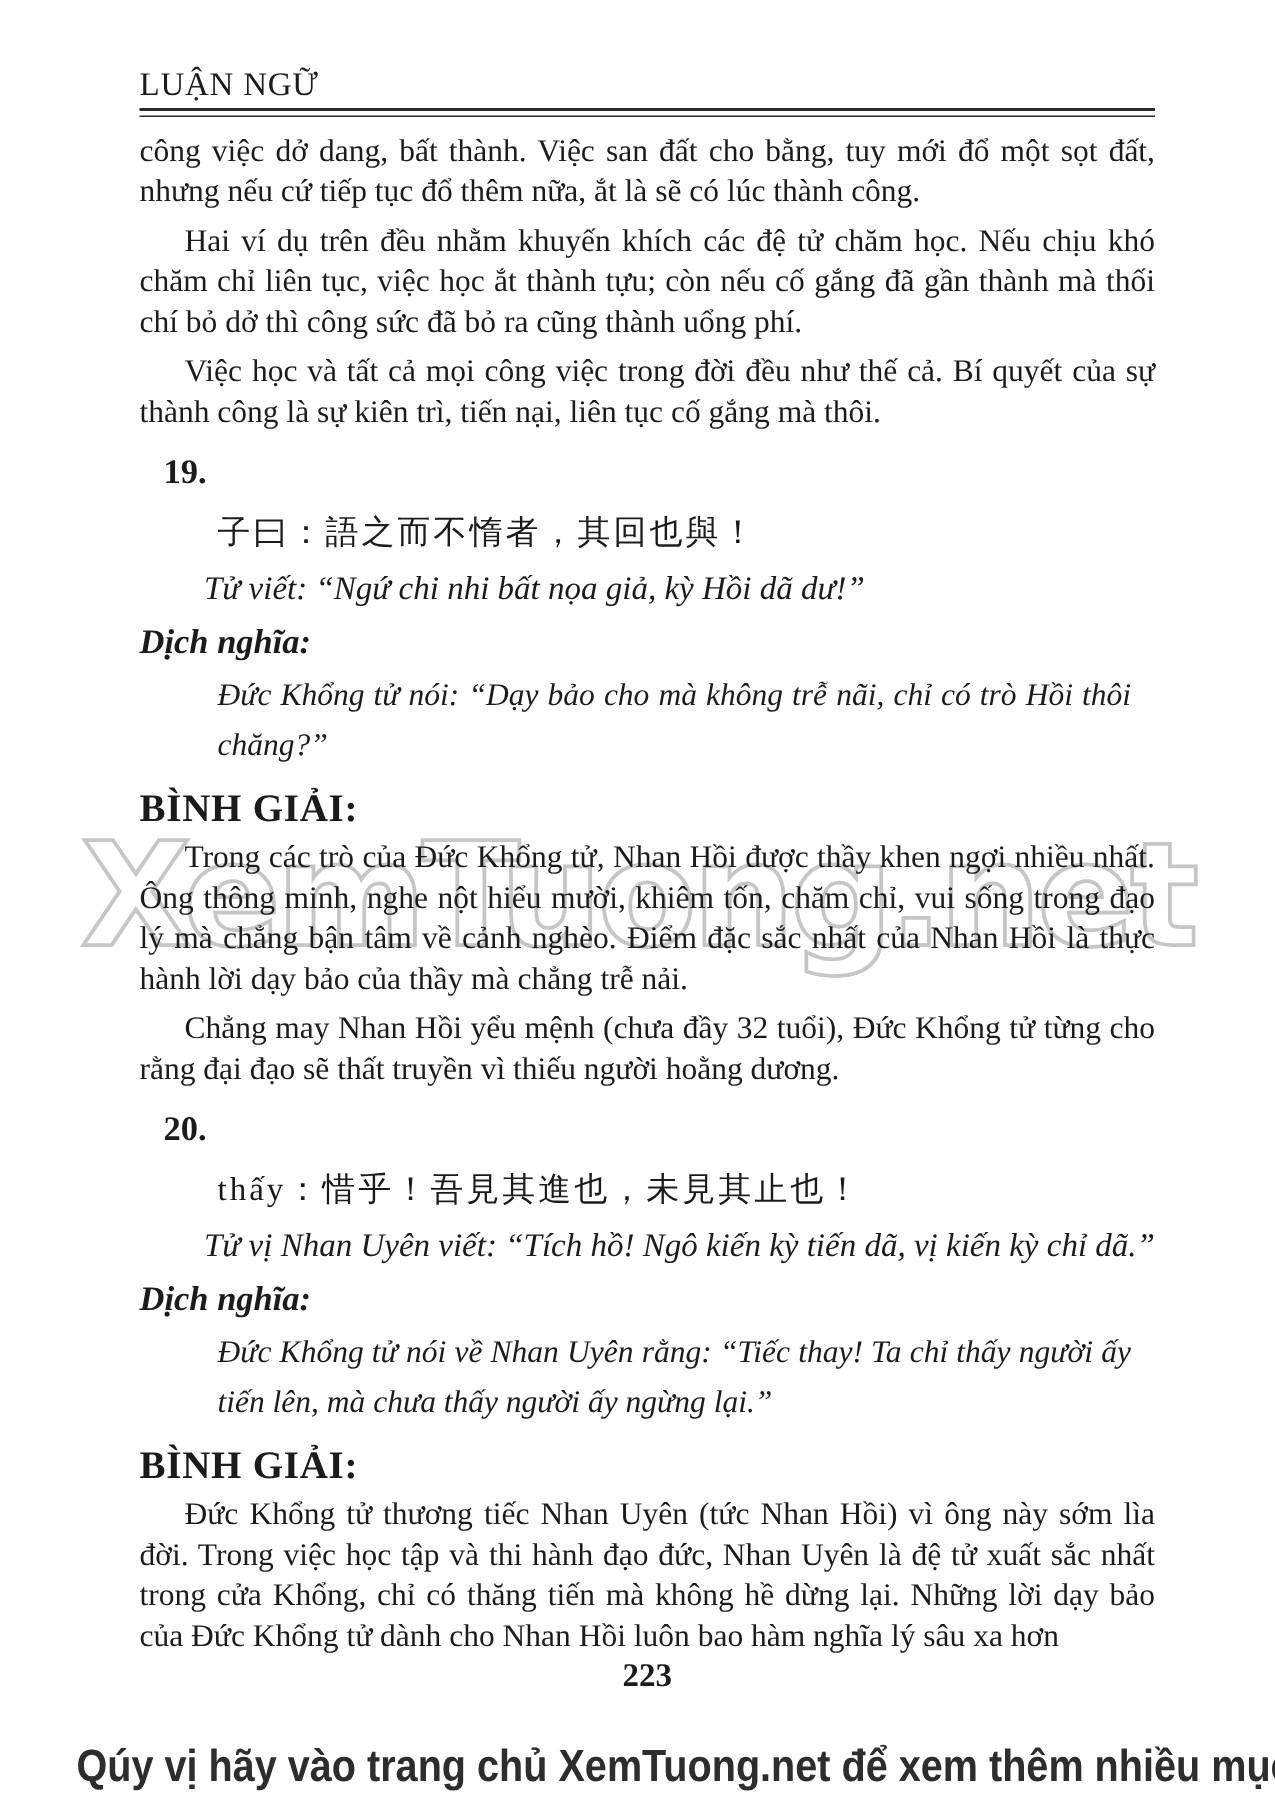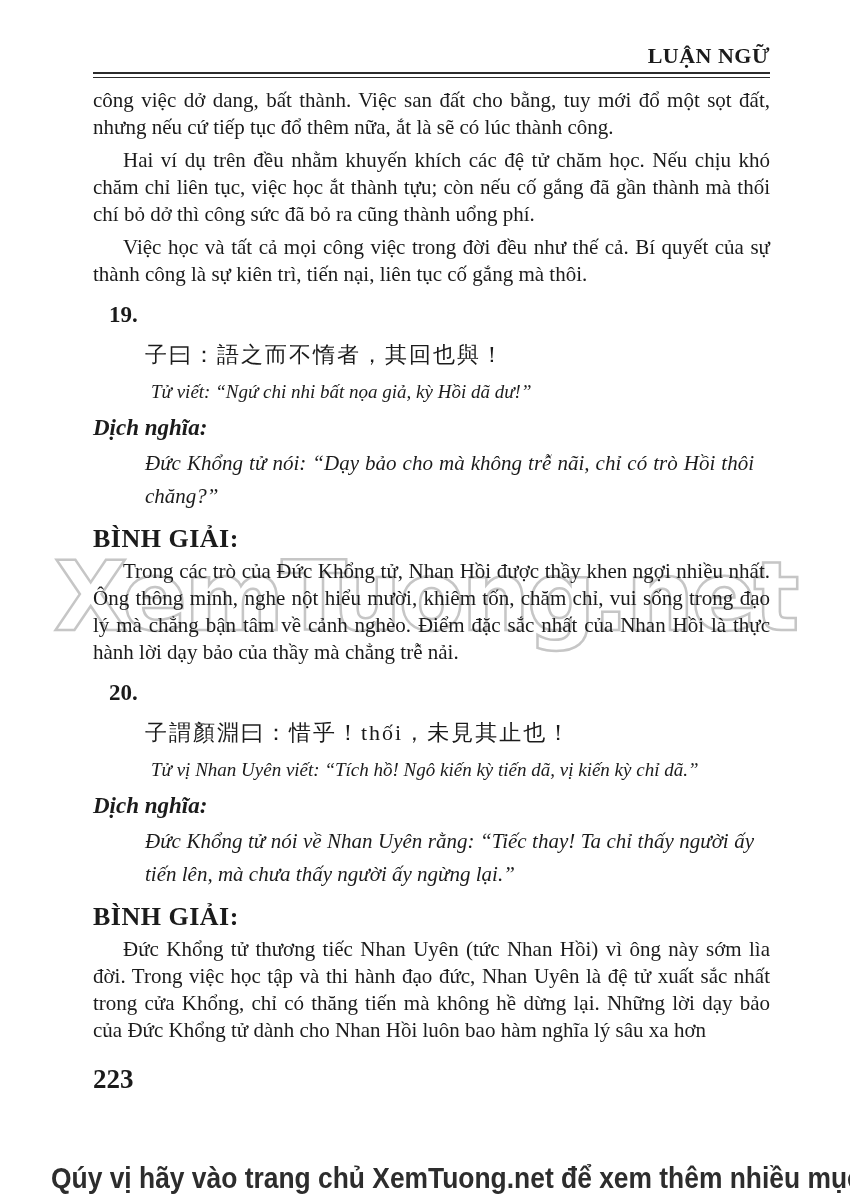--- a/index.html
+++ b/index.html
@@ -16,23 +16,23 @@
     overflow: hidden;
     font-family: "Liberation Serif", "DejaVu Serif", serif;
     color: #1b1b1b;
   }
   .content {
     position: relative;
     z-index: 1;
     padding: 44px 80px 0 93px;
   }
   .page-header .header-title {
-    text-align: right;
+    text-align: left;
     font-size: 22px;
-    font-weight: bold;
+    font-weight: normal;
     letter-spacing: 0.5px;
     line-height: 24px;
   }
   .header-rule {
     margin-top: 4px;
     height: 3px;
     border-top: 2.5px solid #2b2b2b;
     border-bottom: 1.5px solid #2b2b2b;
   }
   .para {
@@ -53,23 +53,23 @@
     line-height: 24px;
   }
   .chinese {
     font-size: 22px;
     line-height: 30px;
     margin: 13px 0 0 52px;
     letter-spacing: 2px;
   }
   .translit {
     font-style: italic;
-    font-size: 19px;
+    font-size: 22px;
     line-height: 26px;
-    margin: 9px 0 0 58px;
+    margin: 9px 0 0 43px;
   }
   .dich-heading {
     font-size: 23px;
     font-weight: bold;
     font-style: italic;
     margin: 11px 0 0 0;
     line-height: 24px;
   }
   .translation {
     font-style: italic;
@@ -79,24 +79,24 @@
     margin: 7px 16px 0 52px;
   }
   .binh-heading {
     font-size: 26px;
     font-weight: bold;
     margin: 13px 0 0 0;
     line-height: 26px;
     letter-spacing: 0.5px;
   }
   .page-number {
-    text-align: left;
-    font-size: 27px;
+    text-align: center;
+    font-size: 22px;
     font-weight: bold;
-    margin-top: 20px;
+    margin-top: 0;
   }
   .watermark {
     position: absolute;
     z-index: 0;
     top: 542px;
     left: 0;
     width: 100%;
     text-align: center;
     font-family: "DejaVu Sans", "Liberation Sans", sans-serif;
     font-weight: bold;
@@ -147,25 +147,26 @@
     <p class="para">Việc học và tất cả mọi công việc trong đời đều như thế cả. Bí quyết của sự thành công là sự kiên trì, tiến nại, liên tục cố gắng mà thôi.</p>
 
     <section>
       <h3 class="sec-num">19.</h3>
       <p class="chinese">子曰：語之而不惰者，其回也與！</p>
       <p class="translit">Tử viết: “Ngứ chi nhi bất nọa giả, kỳ Hồi dã dư!”</p>
       <h4 class="dich-heading">Dịch nghĩa:</h4>
       <p class="translation">Đức Khổng tử nói: “Dạy bảo cho mà không trễ nãi, chỉ có trò Hồi thôi chăng?”</p>
       <h4 class="binh-heading">BÌNH GIẢI:</h4>
       <p class="para">Trong các trò của Đức Khổng tử, Nhan Hồi được thầy khen ngợi nhiều nhất. Ông thông minh, nghe nột hiểu mười, khiêm tốn, chăm chỉ, vui sống trong đạo lý mà chẳng bận tâm về cảnh nghèo. Điểm đặc sắc nhất của Nhan Hồi là thực hành lời dạy bảo của thầy mà chẳng trễ nải.</p>
+      <p class="para">Chẳng may Nhan Hồi yểu mệnh (chưa đầy 32 tuổi), Đức Khổng tử từng cho rằng đại đạo sẽ thất truyền vì thiếu người hoằng dương.</p>
     </section>
 
     <section>
       <h3 class="sec-num">20.</h3>
-      <p class="chinese">子謂顏淵曰：惜乎！thối，未見其止也！</p>
+      <p class="chinese">thấy：惜乎！吾見其進也，未見其止也！</p>
       <p class="translit">Tử vị Nhan Uyên viết: “Tích hồ! Ngô kiến kỳ tiến dã, vị kiến kỳ chỉ dã.”</p>
       <h4 class="dich-heading">Dịch nghĩa:</h4>
       <p class="translation">Đức Khổng tử nói về Nhan Uyên rằng: “Tiếc thay! Ta chỉ thấy người ấy tiến lên, mà chưa thấy người ấy ngừng lại.”</p>
       <h4 class="binh-heading">BÌNH GIẢI:</h4>
       <p class="para">Đức Khổng tử thương tiếc Nhan Uyên (tức Nhan Hồi) vì ông này sớm lìa đời. Trong việc học tập và thi hành đạo đức, Nhan Uyên là đệ tử xuất sắc nhất trong cửa Khổng, chỉ có thăng tiến mà không hề dừng lại. Những lời dạy bảo của Đức Khổng tử dành cho Nhan Hồi luôn bao hàm nghĩa lý sâu xa hơn</p>
     </section>
 
     <div class="page-number">223</div>
 
   </main>

